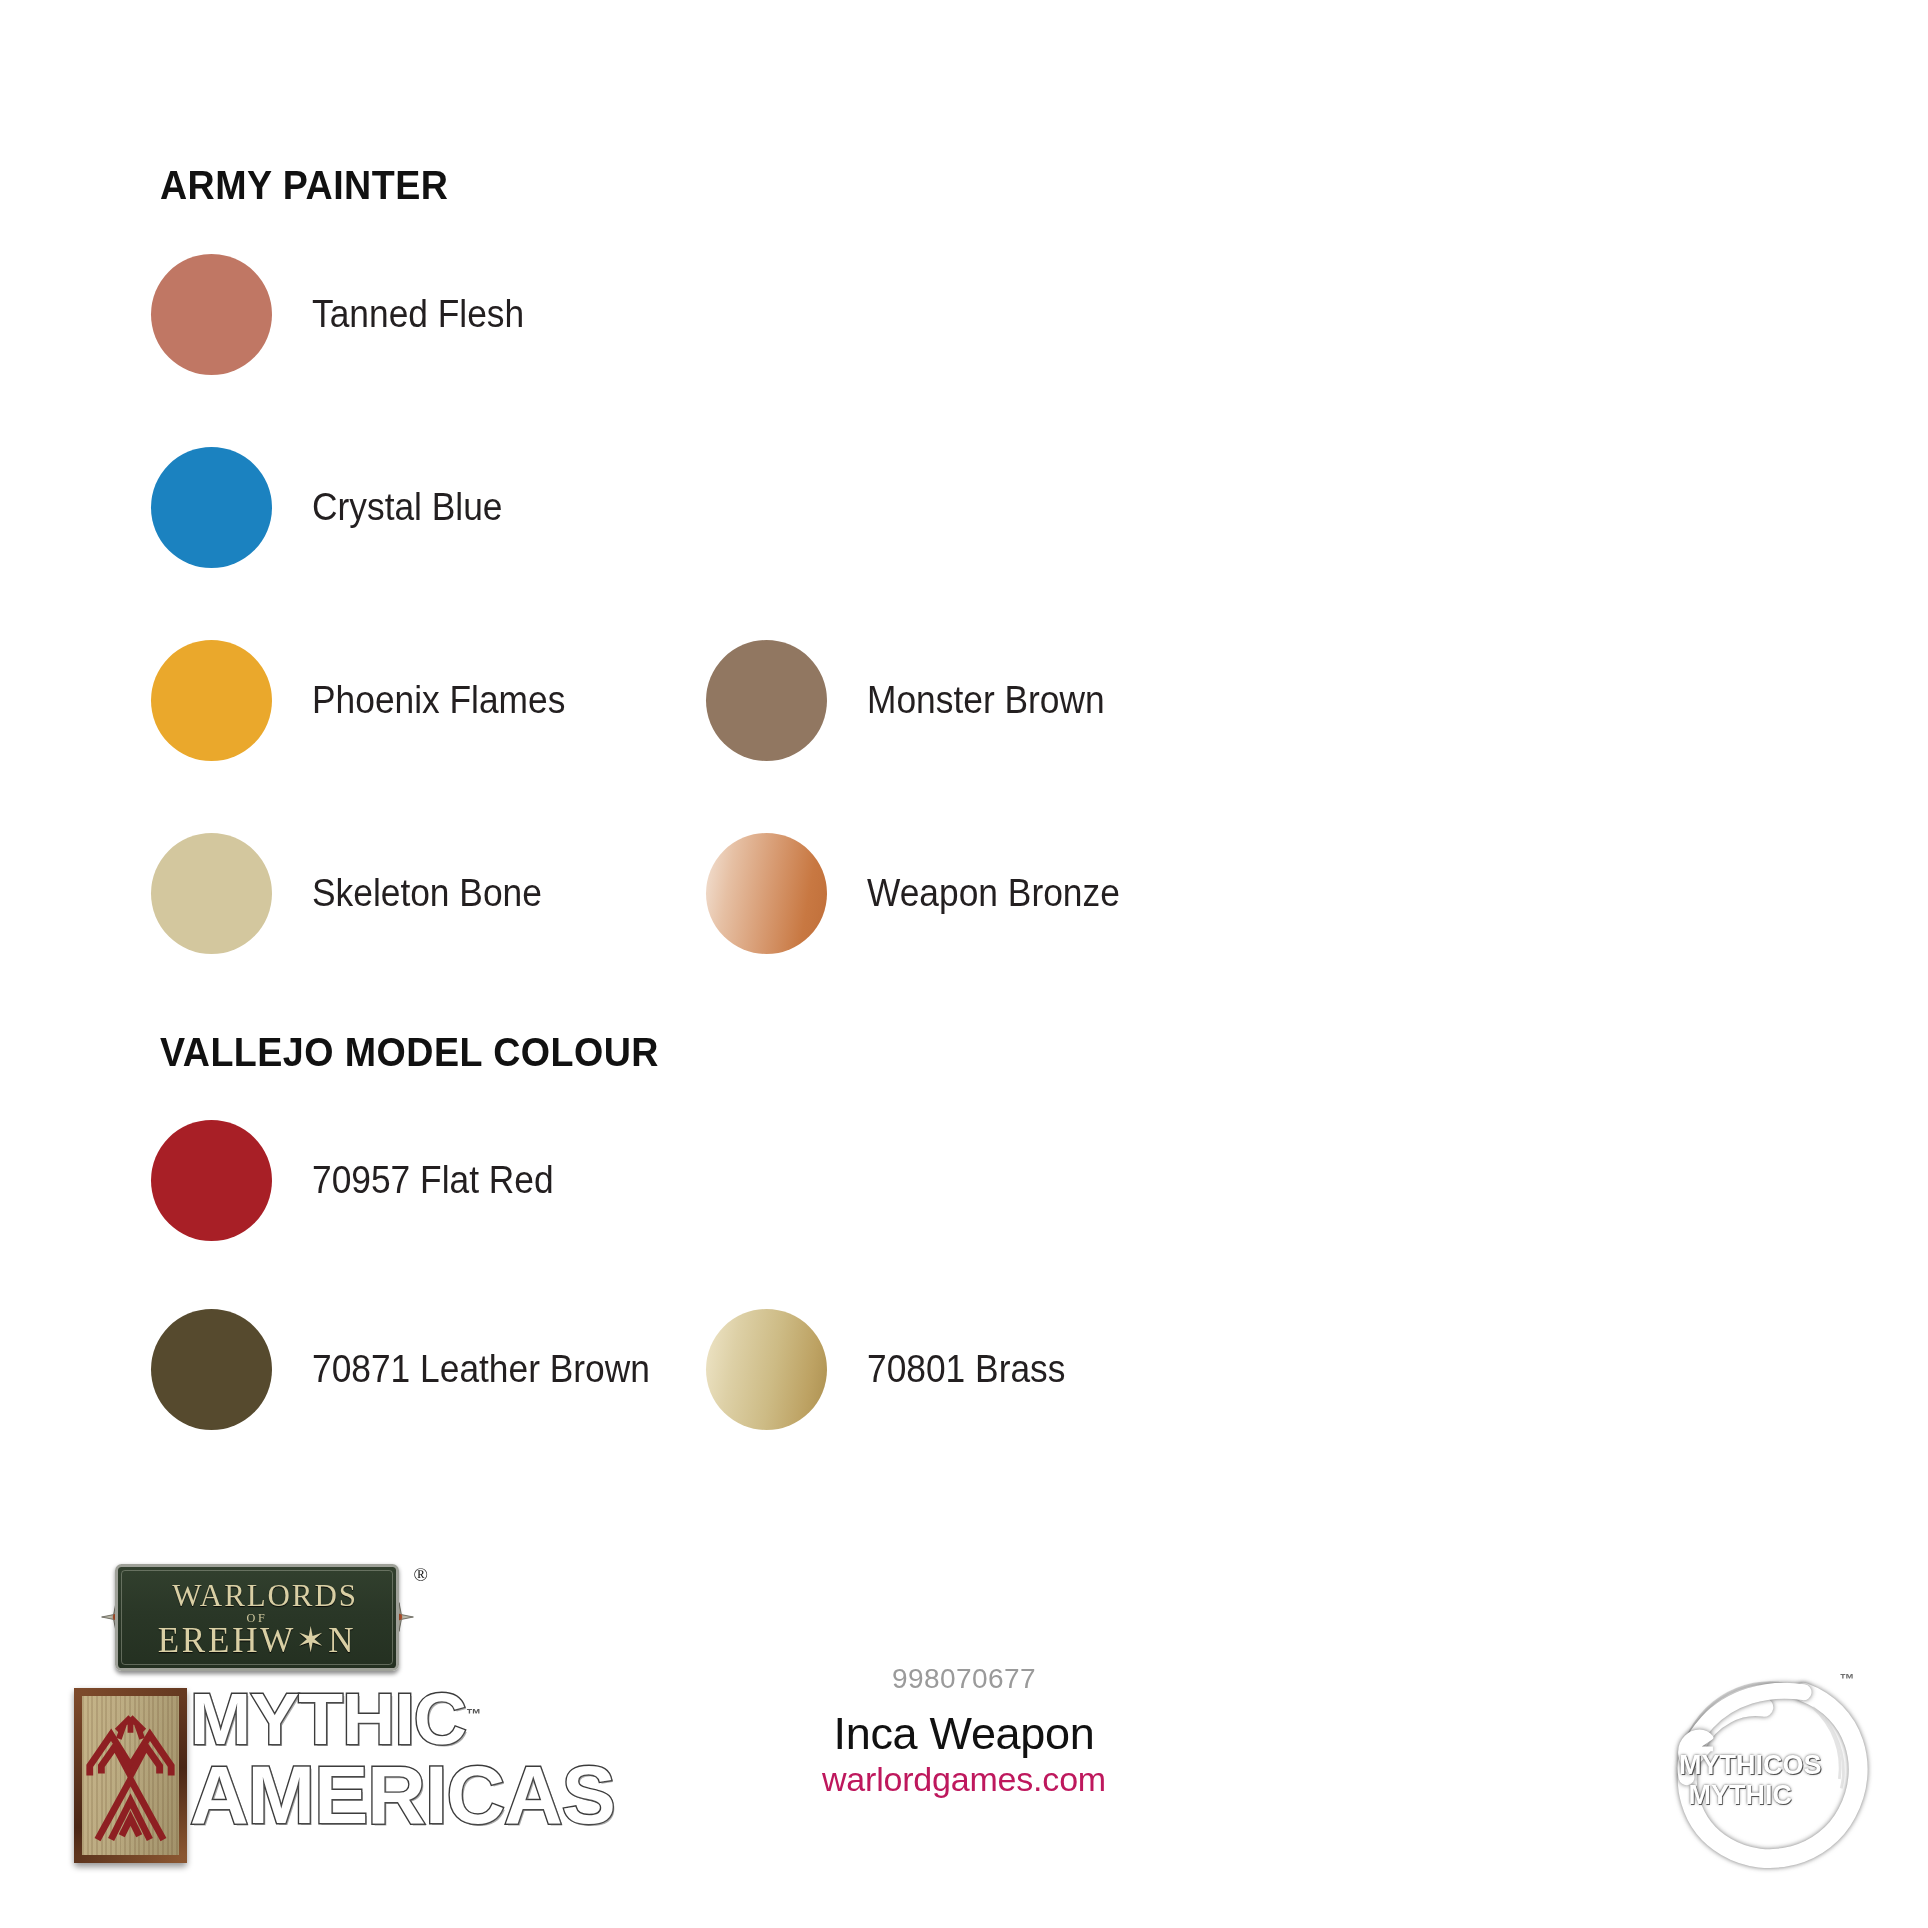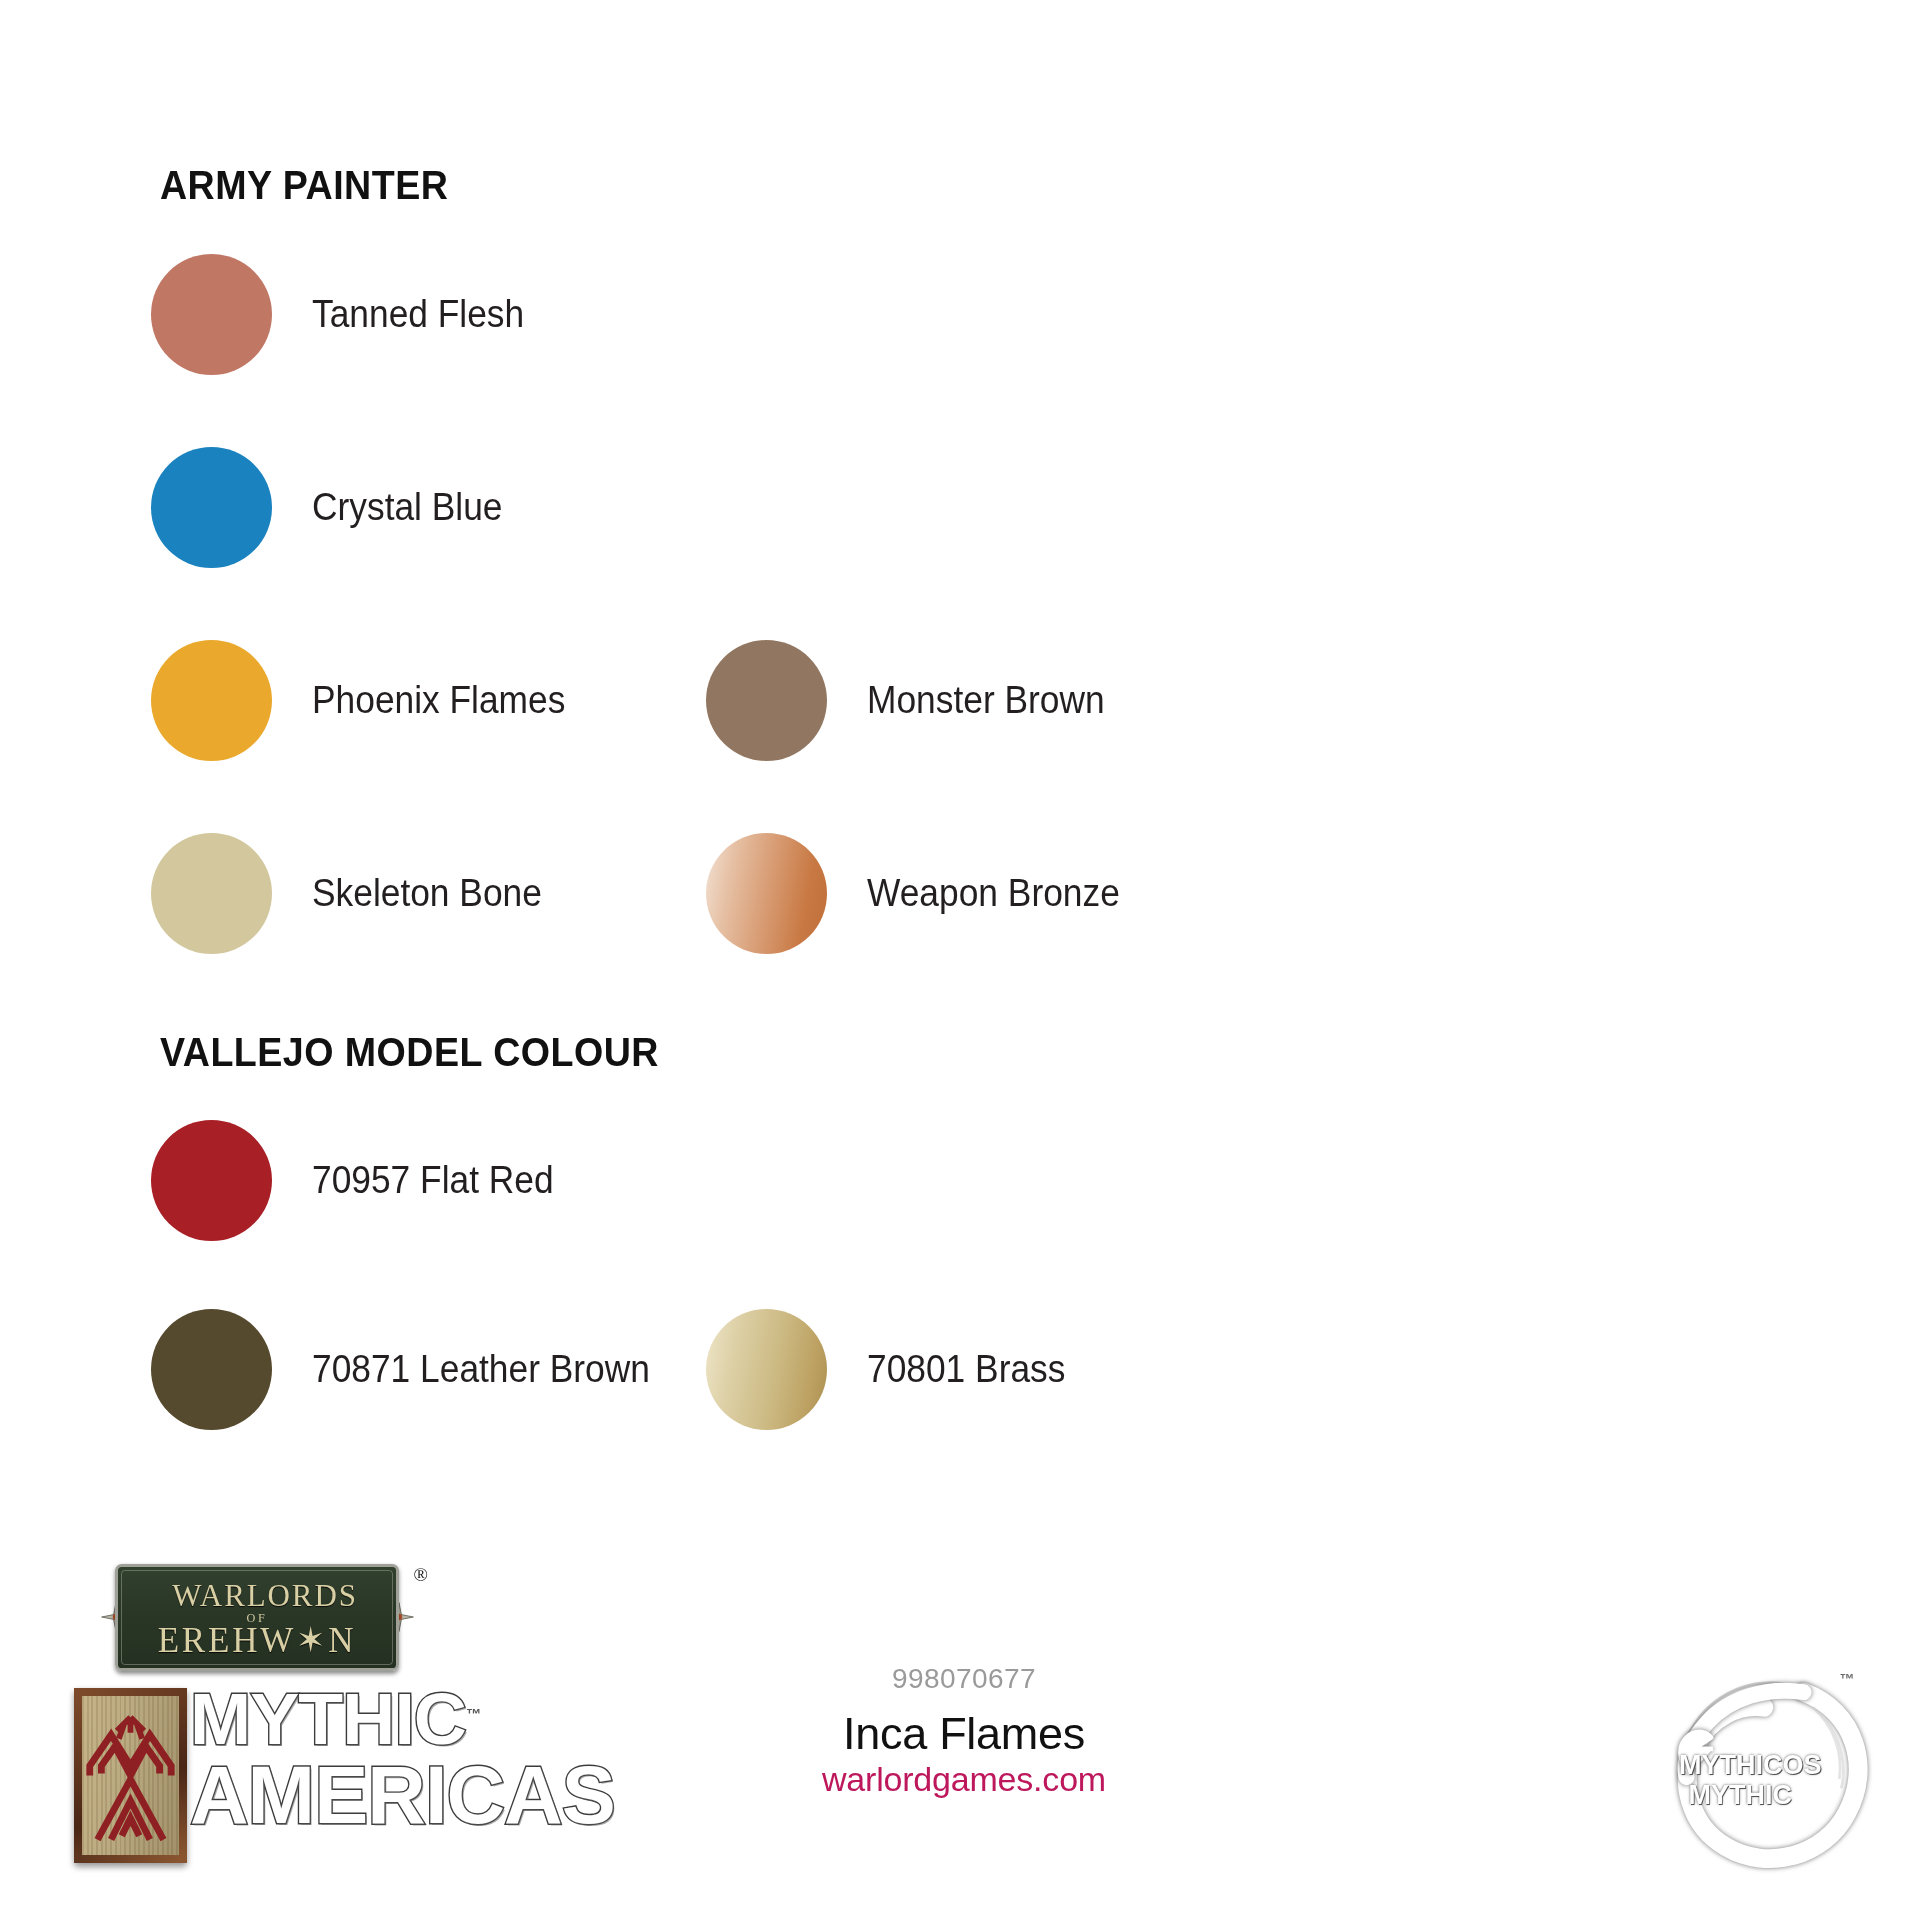--- a/index.html
+++ b/index.html
@@ -360,21 +360,21 @@
         </svg>
       </div>
       <div class="mythic-words">
         <div class="mythic-word w1"><span>MYTHIC</span><span class="mythic-tm">™</span></div>
         <div class="mythic-word w2">AMERICAS</div>
       </div>
     </div>
 
     <div class="center-block">
       <div class="product-code">998070677</div>
-      <div class="product-name">Inca Flames</div>
+      <div class="product-name">Inca Weapon</div>
       <div class="product-url">warlordgames.com</div>
     </div>
 
     <div class="mythicos">
       <svg class="mythicos-ring" viewBox="0 0 230 230">
         <circle cx="115" cy="118" r="96" fill="none" stroke="#8d8d8d" stroke-width="3" opacity="0.35"></circle>
         <path d="M115 22 a96 96 0 1 1 -0.1 0 Z" fill="none" stroke="#bdbdbd" stroke-width="2" opacity="0.3"></path>
         <path d="M150 32 C205 52 222 112 196 160 C172 206 112 222 68 196 C30 174 16 126 36 88 C52 58 82 44 108 48" fill="none" stroke="#ffffff" stroke-width="20" stroke-linecap="round" style="filter: drop-shadow(0 0 3px rgba(90,90,90,0.85));"></path>
         <path d="M150 32 C110 26 72 38 48 64 C30 84 22 104 26 122" fill="none" stroke="#ffffff" stroke-width="17" stroke-linecap="round" style="filter: drop-shadow(0 0 3px rgba(90,90,90,0.85));"></path>
         <path d="M30 118 C18 106 16 90 26 80 C34 72 46 72 52 80 L34 92 L54 92" fill="#ffffff" stroke="#ffffff" stroke-width="5" stroke-linejoin="round" style="filter: drop-shadow(0 0 3px rgba(90,90,90,0.85));"></path>

